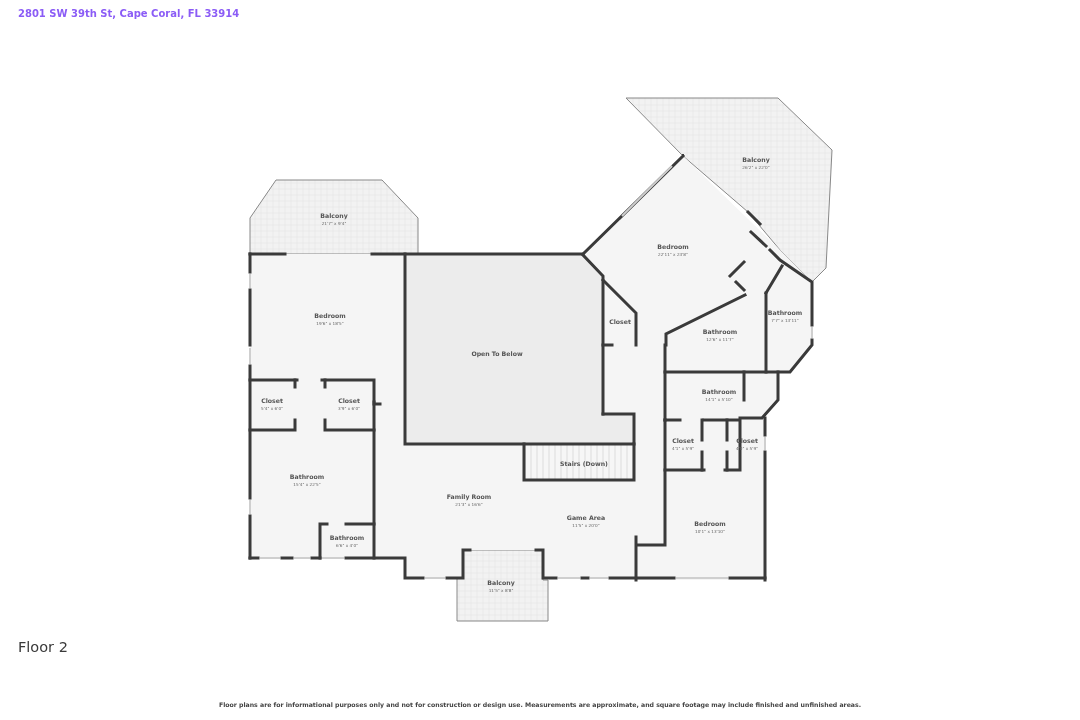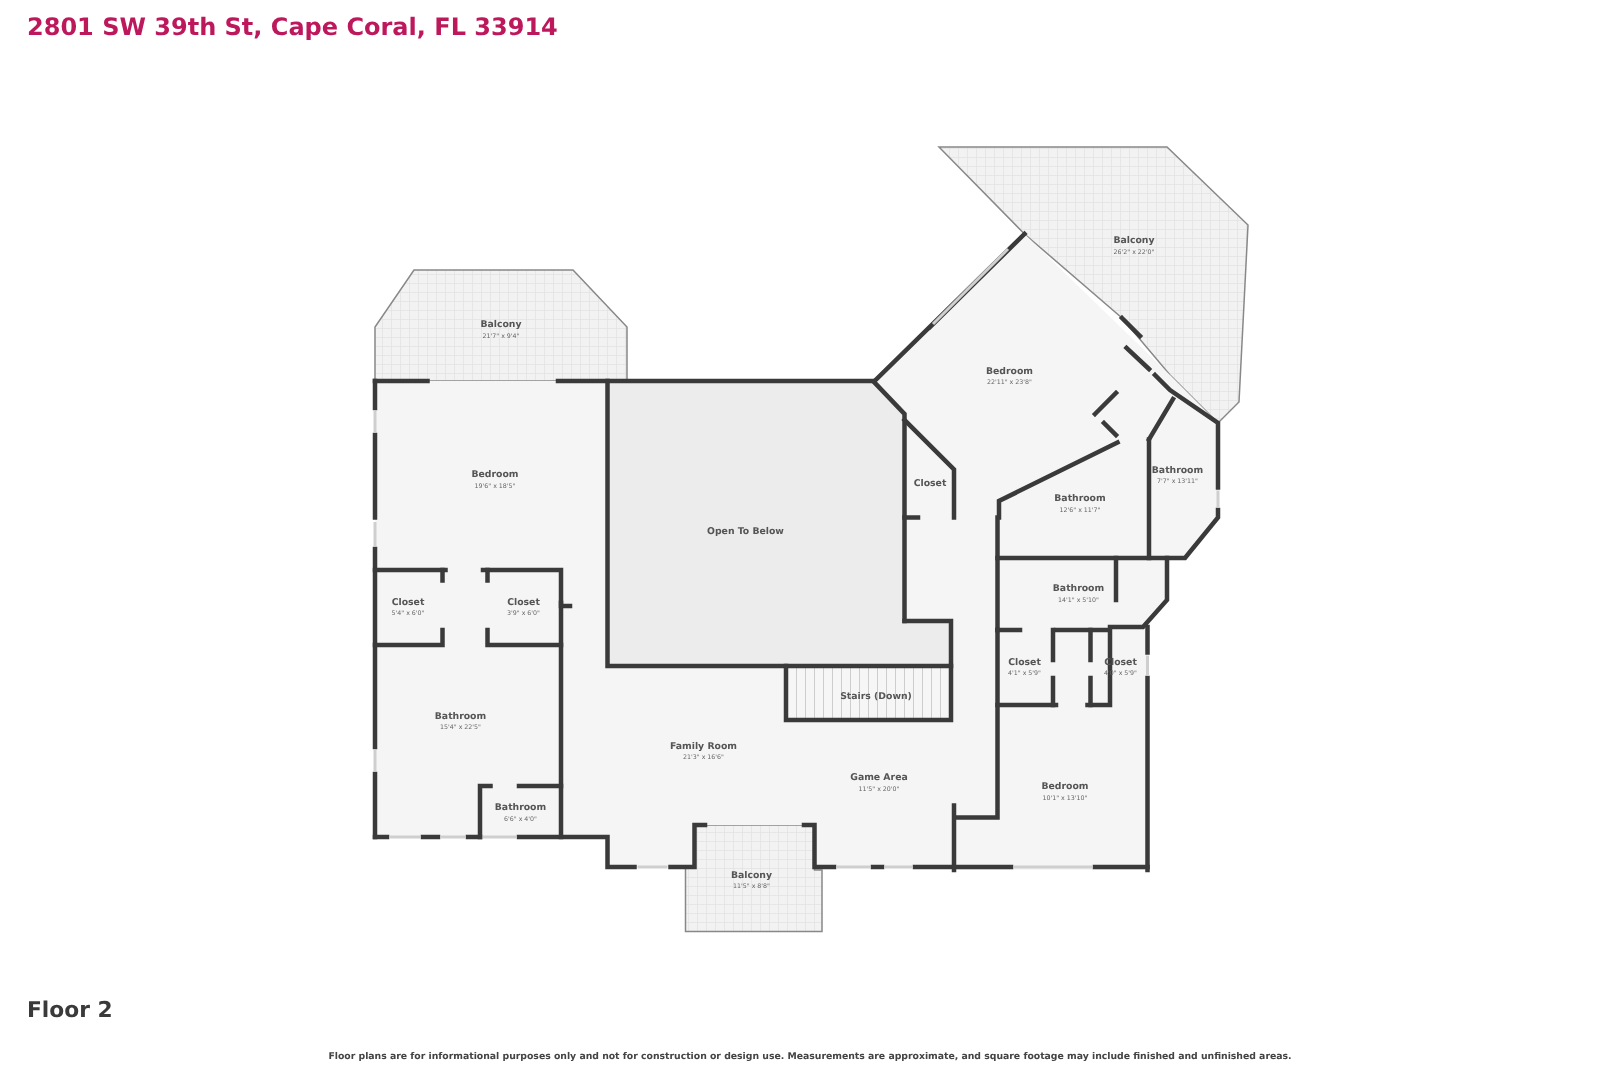--- a/index.html
+++ b/index.html
@@ -1,18 +1,18 @@
 <!DOCTYPE html>
 <html><head>
   <meta charset="utf-8">
   <style>
     html, body { margin: 0; padding: 0; background: #ffffff; }
     body { width: 1080px; height: 720px; position: relative; overflow: hidden; font-family: "DejaVu Sans", sans-serif; color: #333; }
-    .title { position: absolute; left: 18px; top: 8px; font-size: 16px; font-weight: bold; color: #be185d; letter-spacing: 0; }
-    .floor-label { position: absolute; left: 18px; top: 639px; font-size: 14.5px; font-weight: bold; color: #3a3a3a; margin-top: 27px; }
+    .title { position: absolute; left: 18px; top: 8px; font-size: 10px; font-weight: bold; color: #8b5cf6; letter-spacing: 0; }
+    .floor-label { position: absolute; left: 18px; top: 639px; font-size: 14.5px; font-weight: normal; color: #3a3a3a; }
     .disclaimer { position: absolute; left: 0; width: 1080px; top: 701px; text-align: center; font-size: 6.2px; font-weight: bold; color: #444; }
     svg.plan { position: absolute; left: 0; top: 0; }
     .rn { font-family: "DejaVu Sans", sans-serif; font-size: 6.2px; font-weight: bold; fill: #555; text-anchor: middle; }
     .rd { font-family: "DejaVu Sans", sans-serif; font-size: 4.2px; fill: #666; text-anchor: middle; }
   </style>
 </head>
 <body>
 
 <div class="title">2801 SW 39th St, Cape Coral, FL 33914</div>
 

